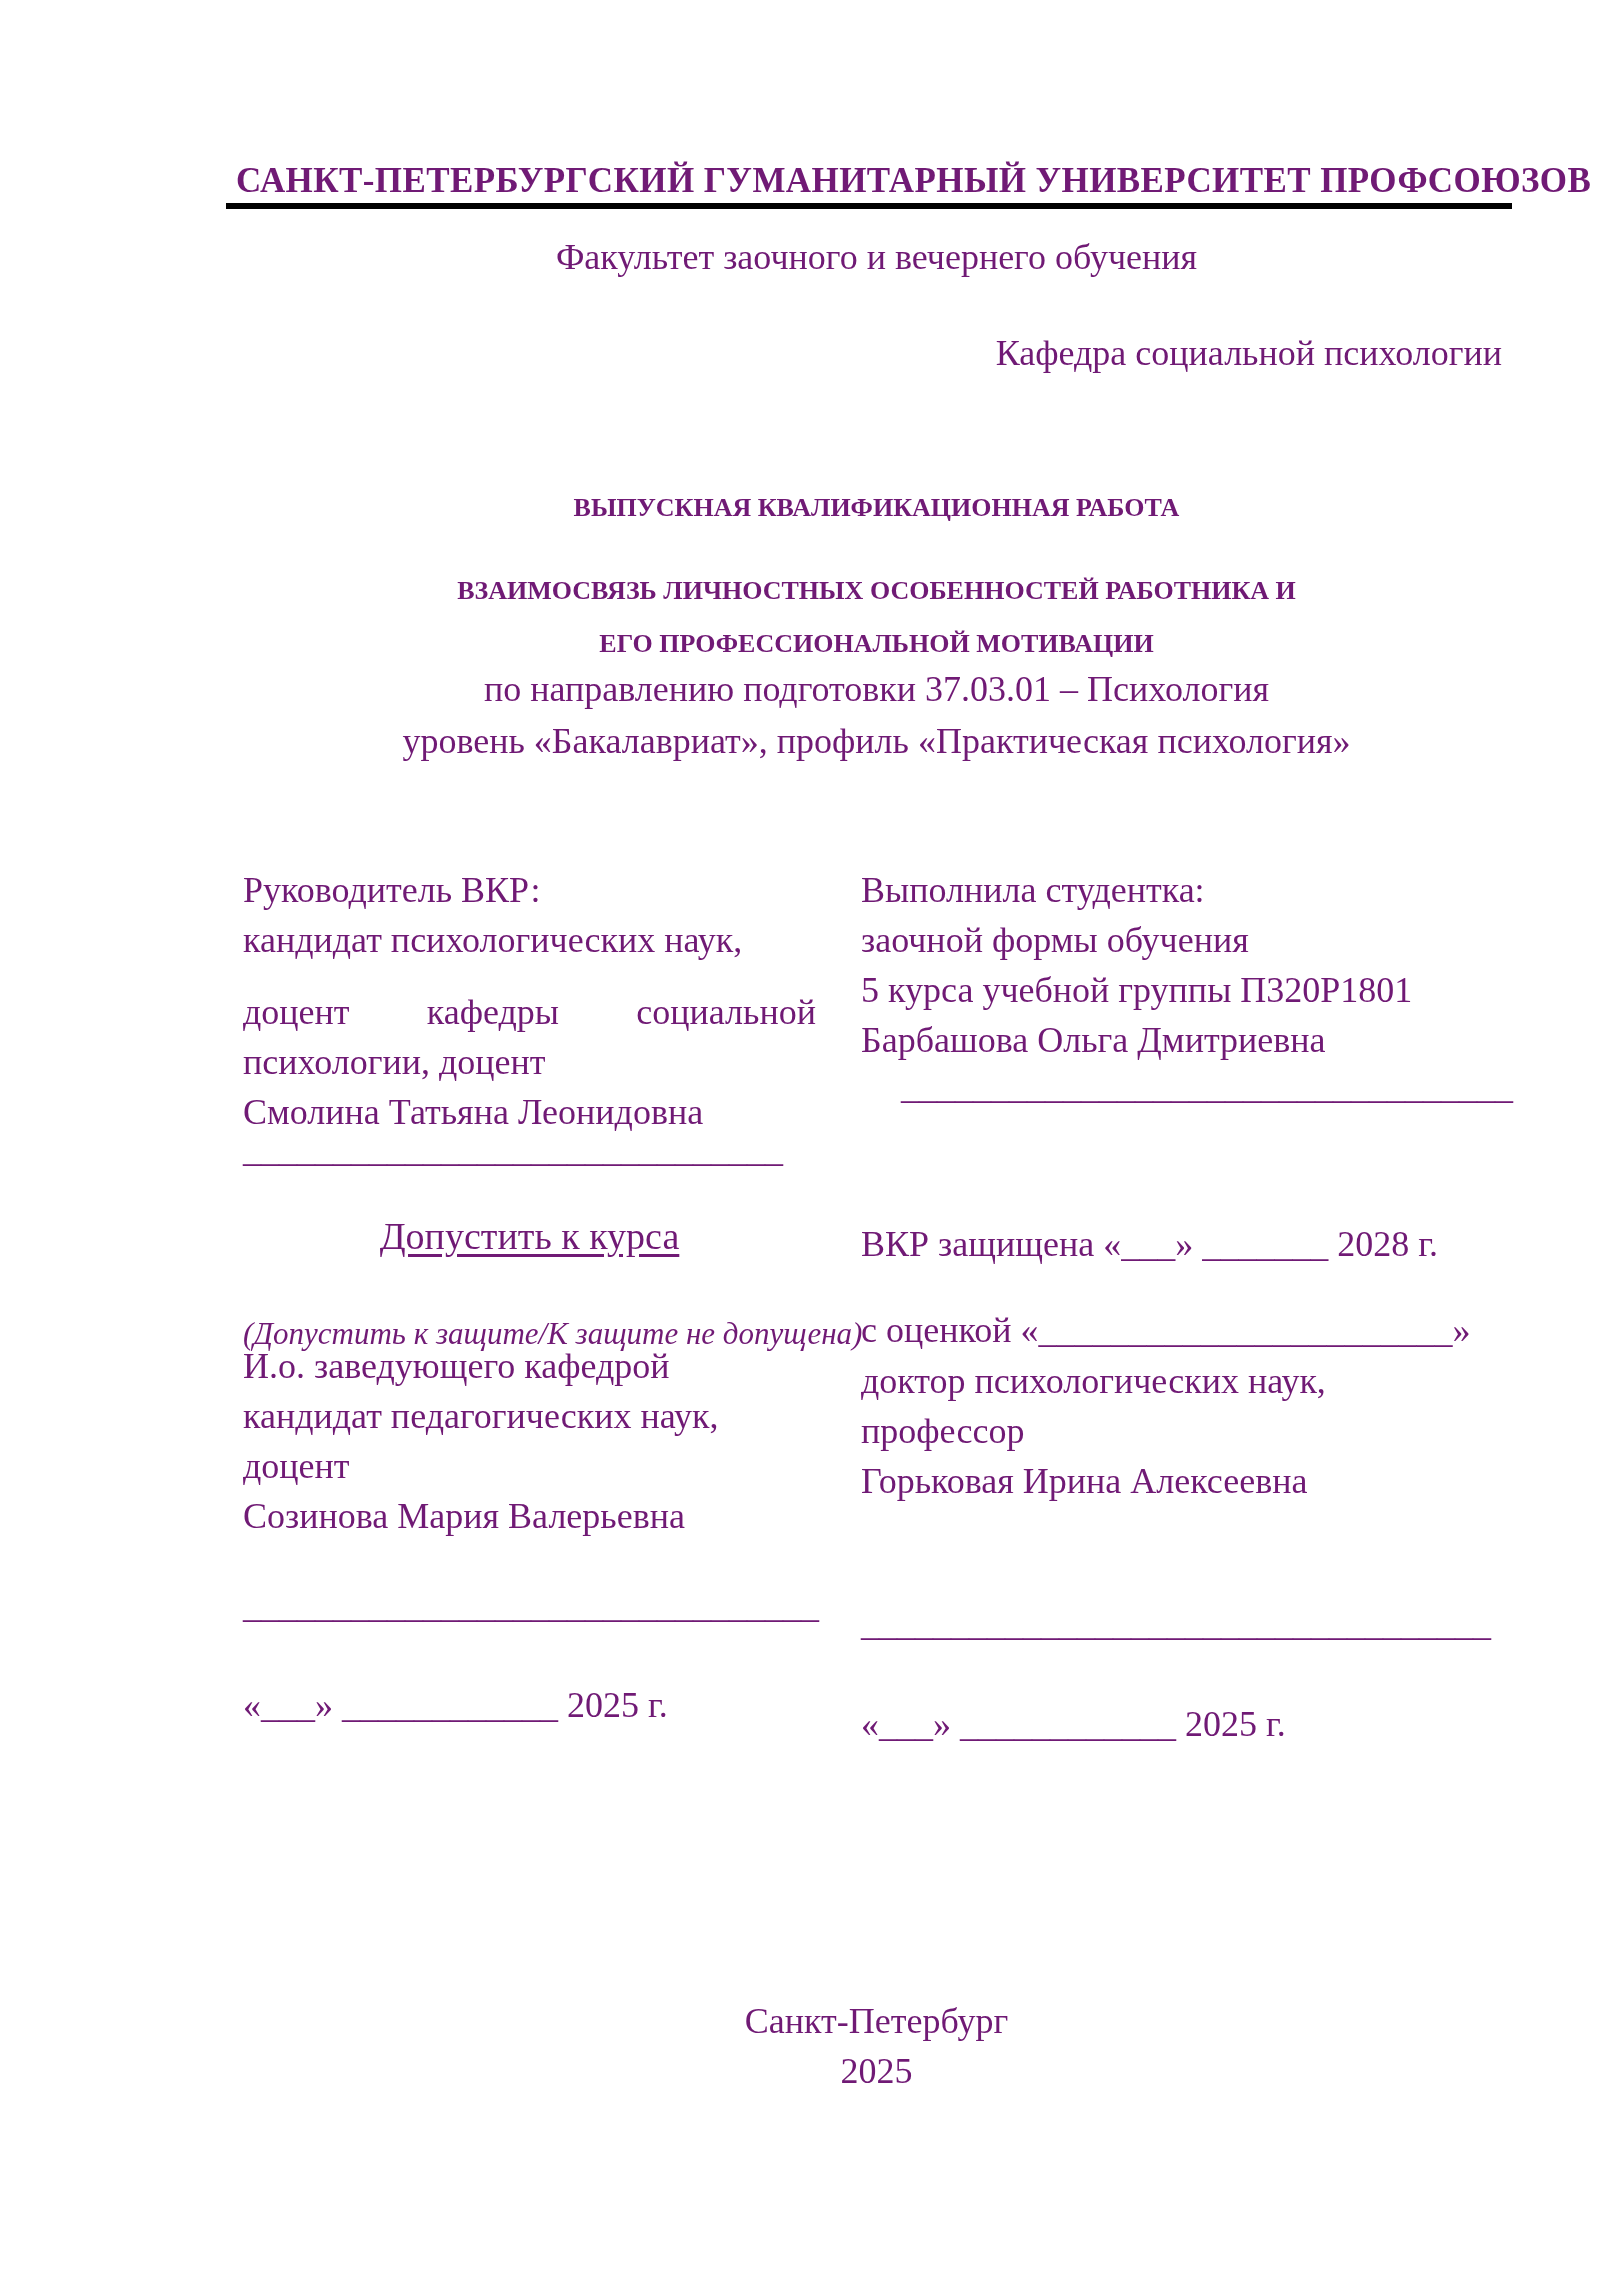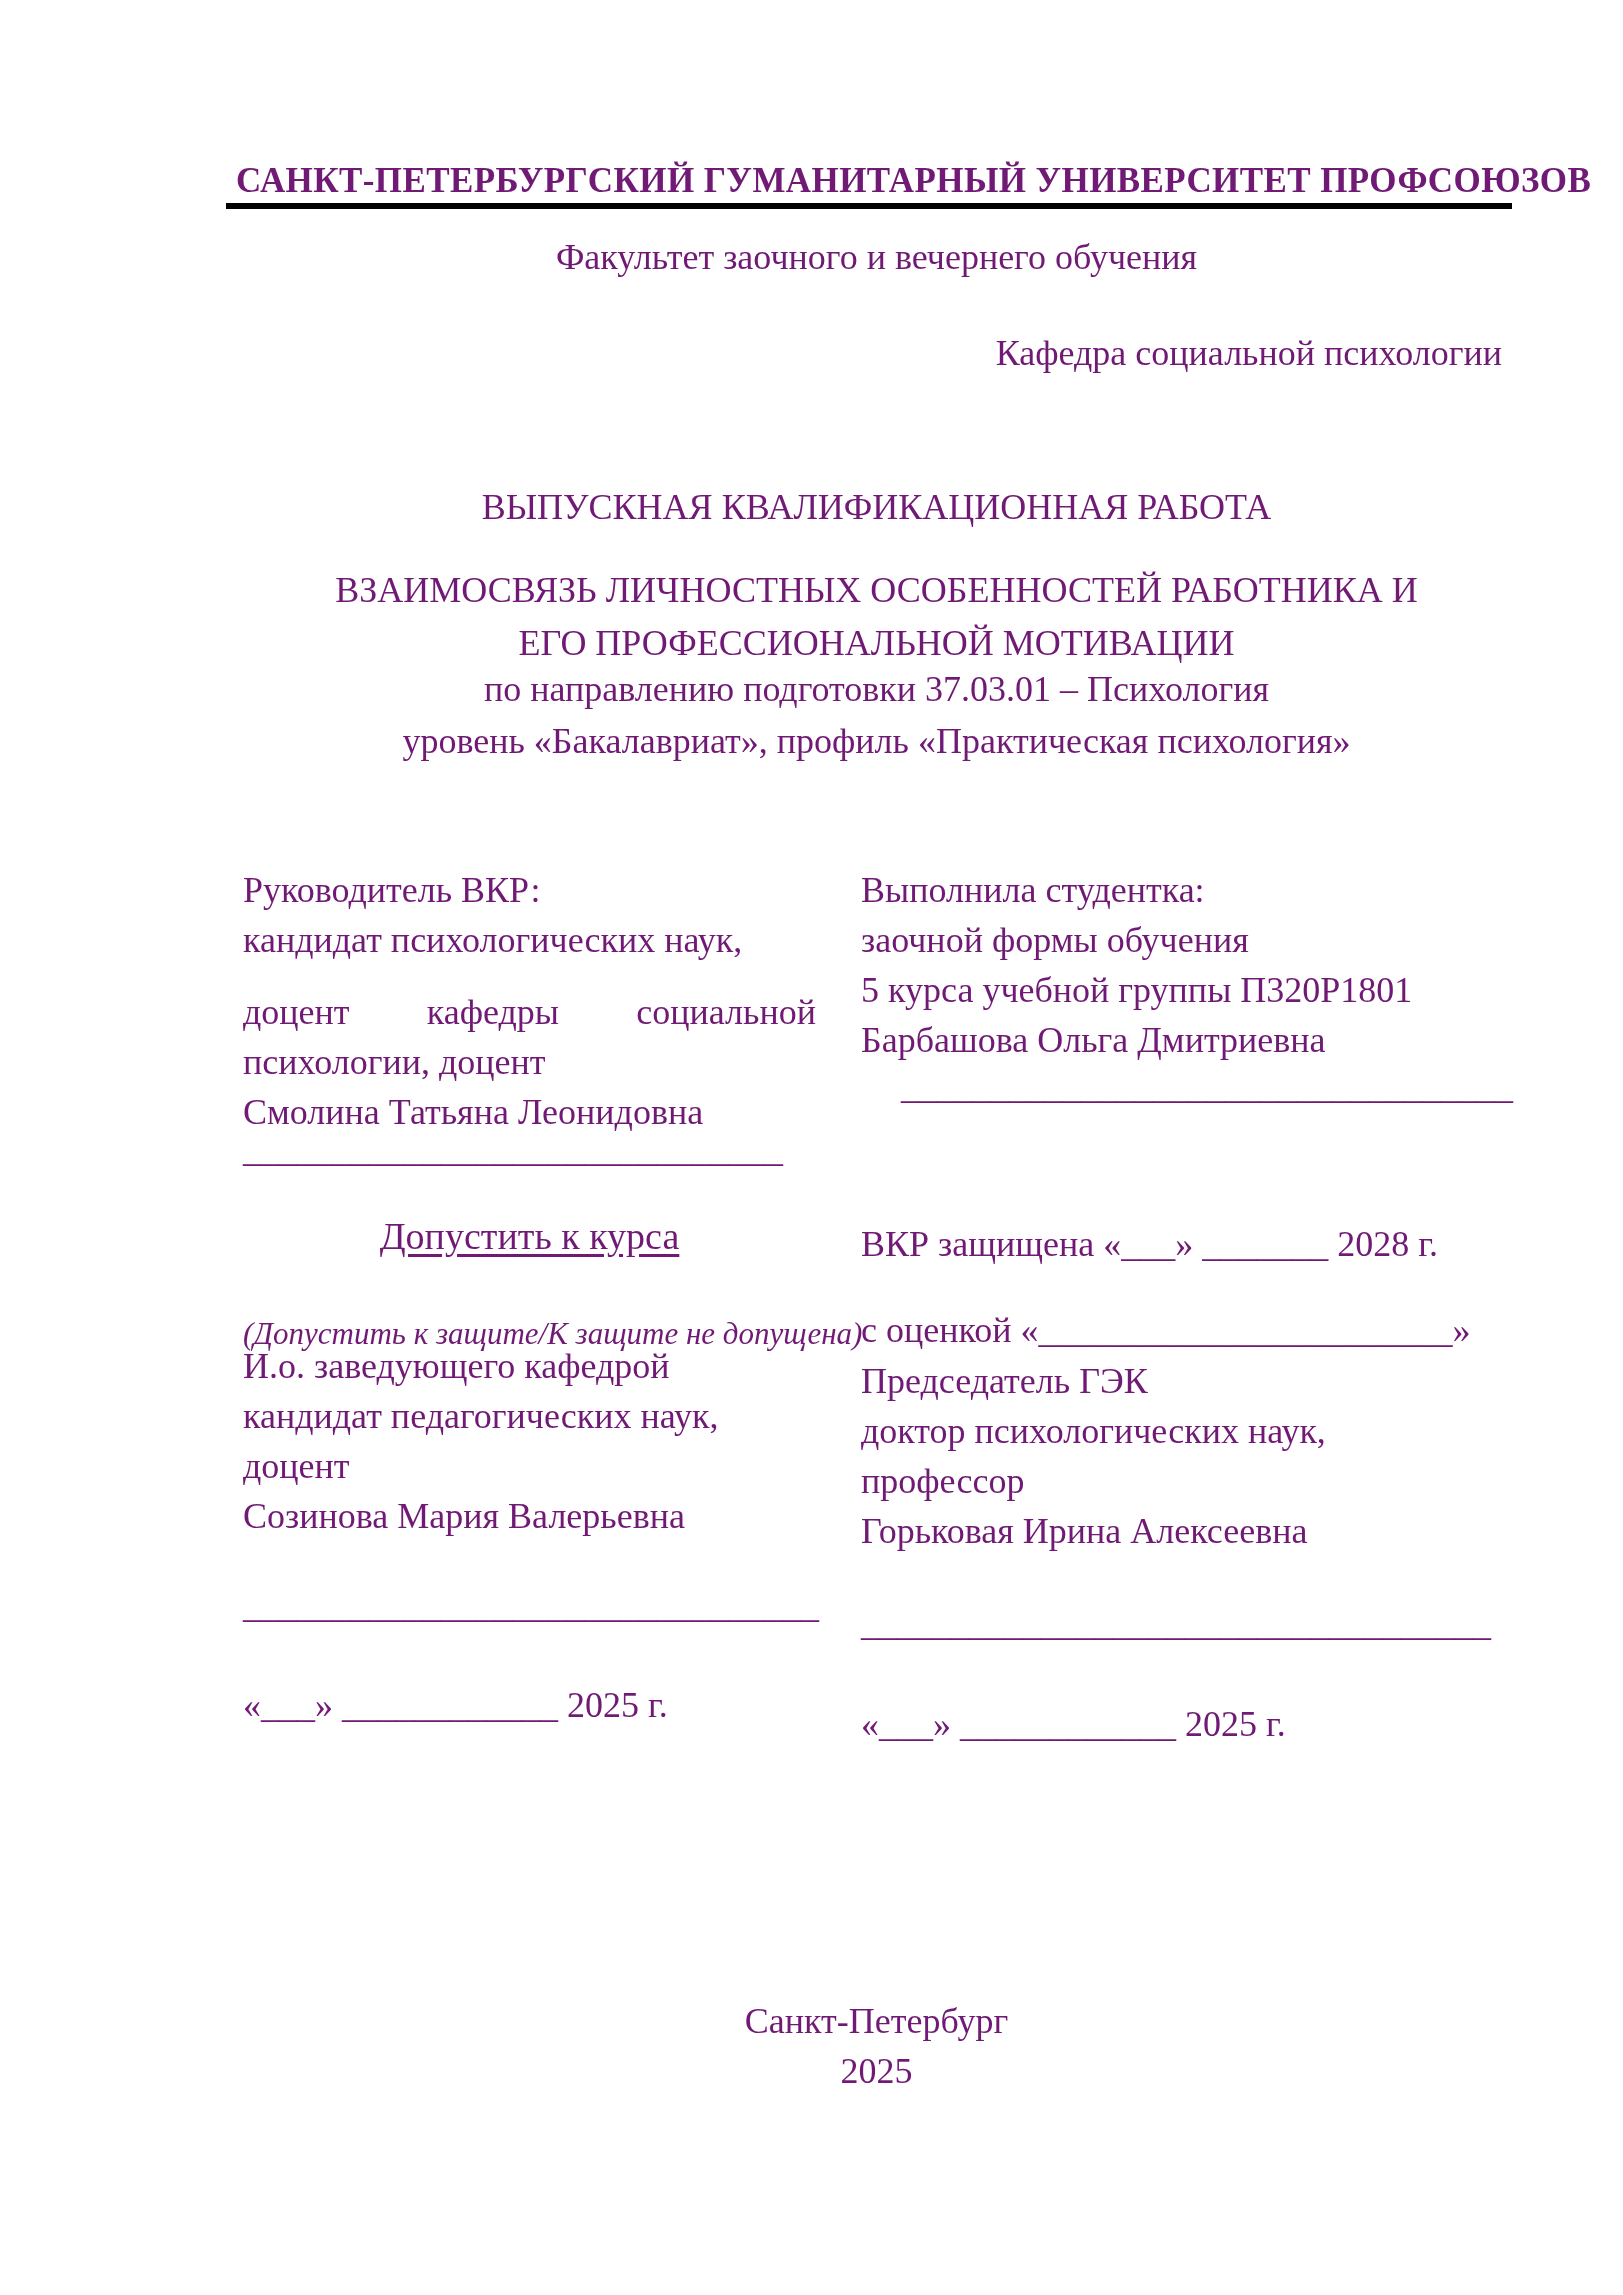--- a/index.html
+++ b/index.html
@@ -11,21 +11,21 @@
     color:#701a75;
     overflow:hidden;
   }
   .abs{position:absolute;white-space:nowrap;}
   .center{text-align:center;}
   .body-text{font-size:36px;line-height:50px;}
   .top-text{font-size:36px;line-height:47px;}
   .bold{font-weight:400;}
   .uni-header{font-size:35px;line-height:47px;font-weight:700;letter-spacing:0.4px;}
   .rule{position:absolute;background:#000;height:5.5px;}
-  .title-big{font-size:36px;line-height:53px;font-weight:400;}
+  .title-big{font-size:26px;line-height:53px;font-weight:700;}
   .subtitle{font-size:36px;line-height:52px;}
   .col-left{left:243px;width:573px;}
   .col-right{left:861px;width:659px;}
   .justify-line{text-align:justify;text-align-last:justify;white-space:normal;margin-top:22px;}
   .underlined{text-decoration:underline;text-underline-offset:4.7px;}
   .italic-note{font-style:italic;font-size:31px;line-height:39px;}
   .heading-admit{font-size:38px;line-height:50px;}
 </style>
 </head>
 <body>
@@ -79,21 +79,20 @@
   <div class="abs col-left body-text" style="top:1580px;">________________________________</div>
   <div class="abs col-left body-text" style="top:1680px;">«___» ____________ 2025 г.</div>
 
   <div class="abs col-right body-text" style="top:1219px;">
     <span class="bold">ВКР защищена</span><span> «___» _______ 2028 г.</span>
   </div>
   <div class="abs col-right body-text" style="top:1305px;">
     <span>с оценкой «</span><span>_______________</span><span class="bold">________</span><span class="bold">»</span>
   </div>
   <div class="abs col-right body-text" style="top:1356px;">
-    <div>Председатель ГЭК</div>
     <div>доктор психологических наук,</div>
     <div>профессор</div>
     <div>Горьковая Ирина Алексеевна</div>
   </div>
   <div class="abs col-right body-text" style="top:1598px;">___________________________________</div>
   <div class="abs col-right body-text" style="top:1699px;">«___» ____________ 2025 г.</div>
 
   <div class="abs" style="left:236px;top:1996px;width:1281px;">
     <div class="body-text center">Санкт-Петербург</div>
     <div class="body-text center">2025</div>

